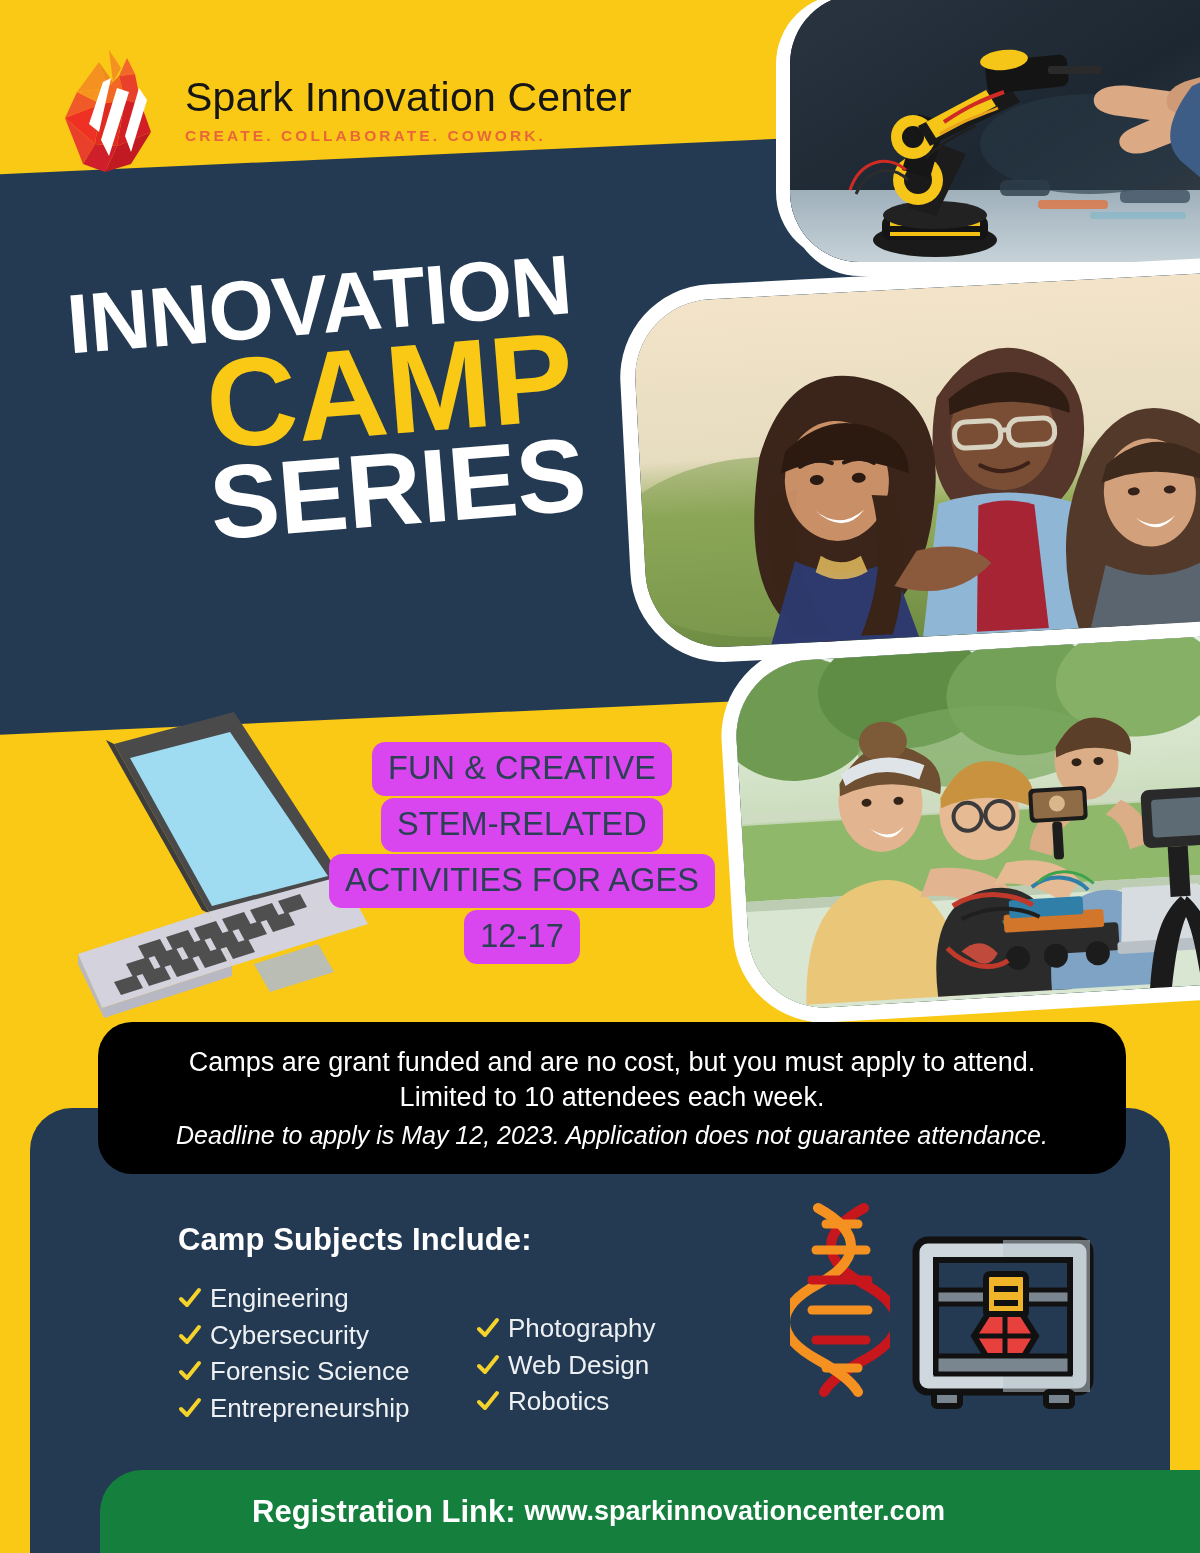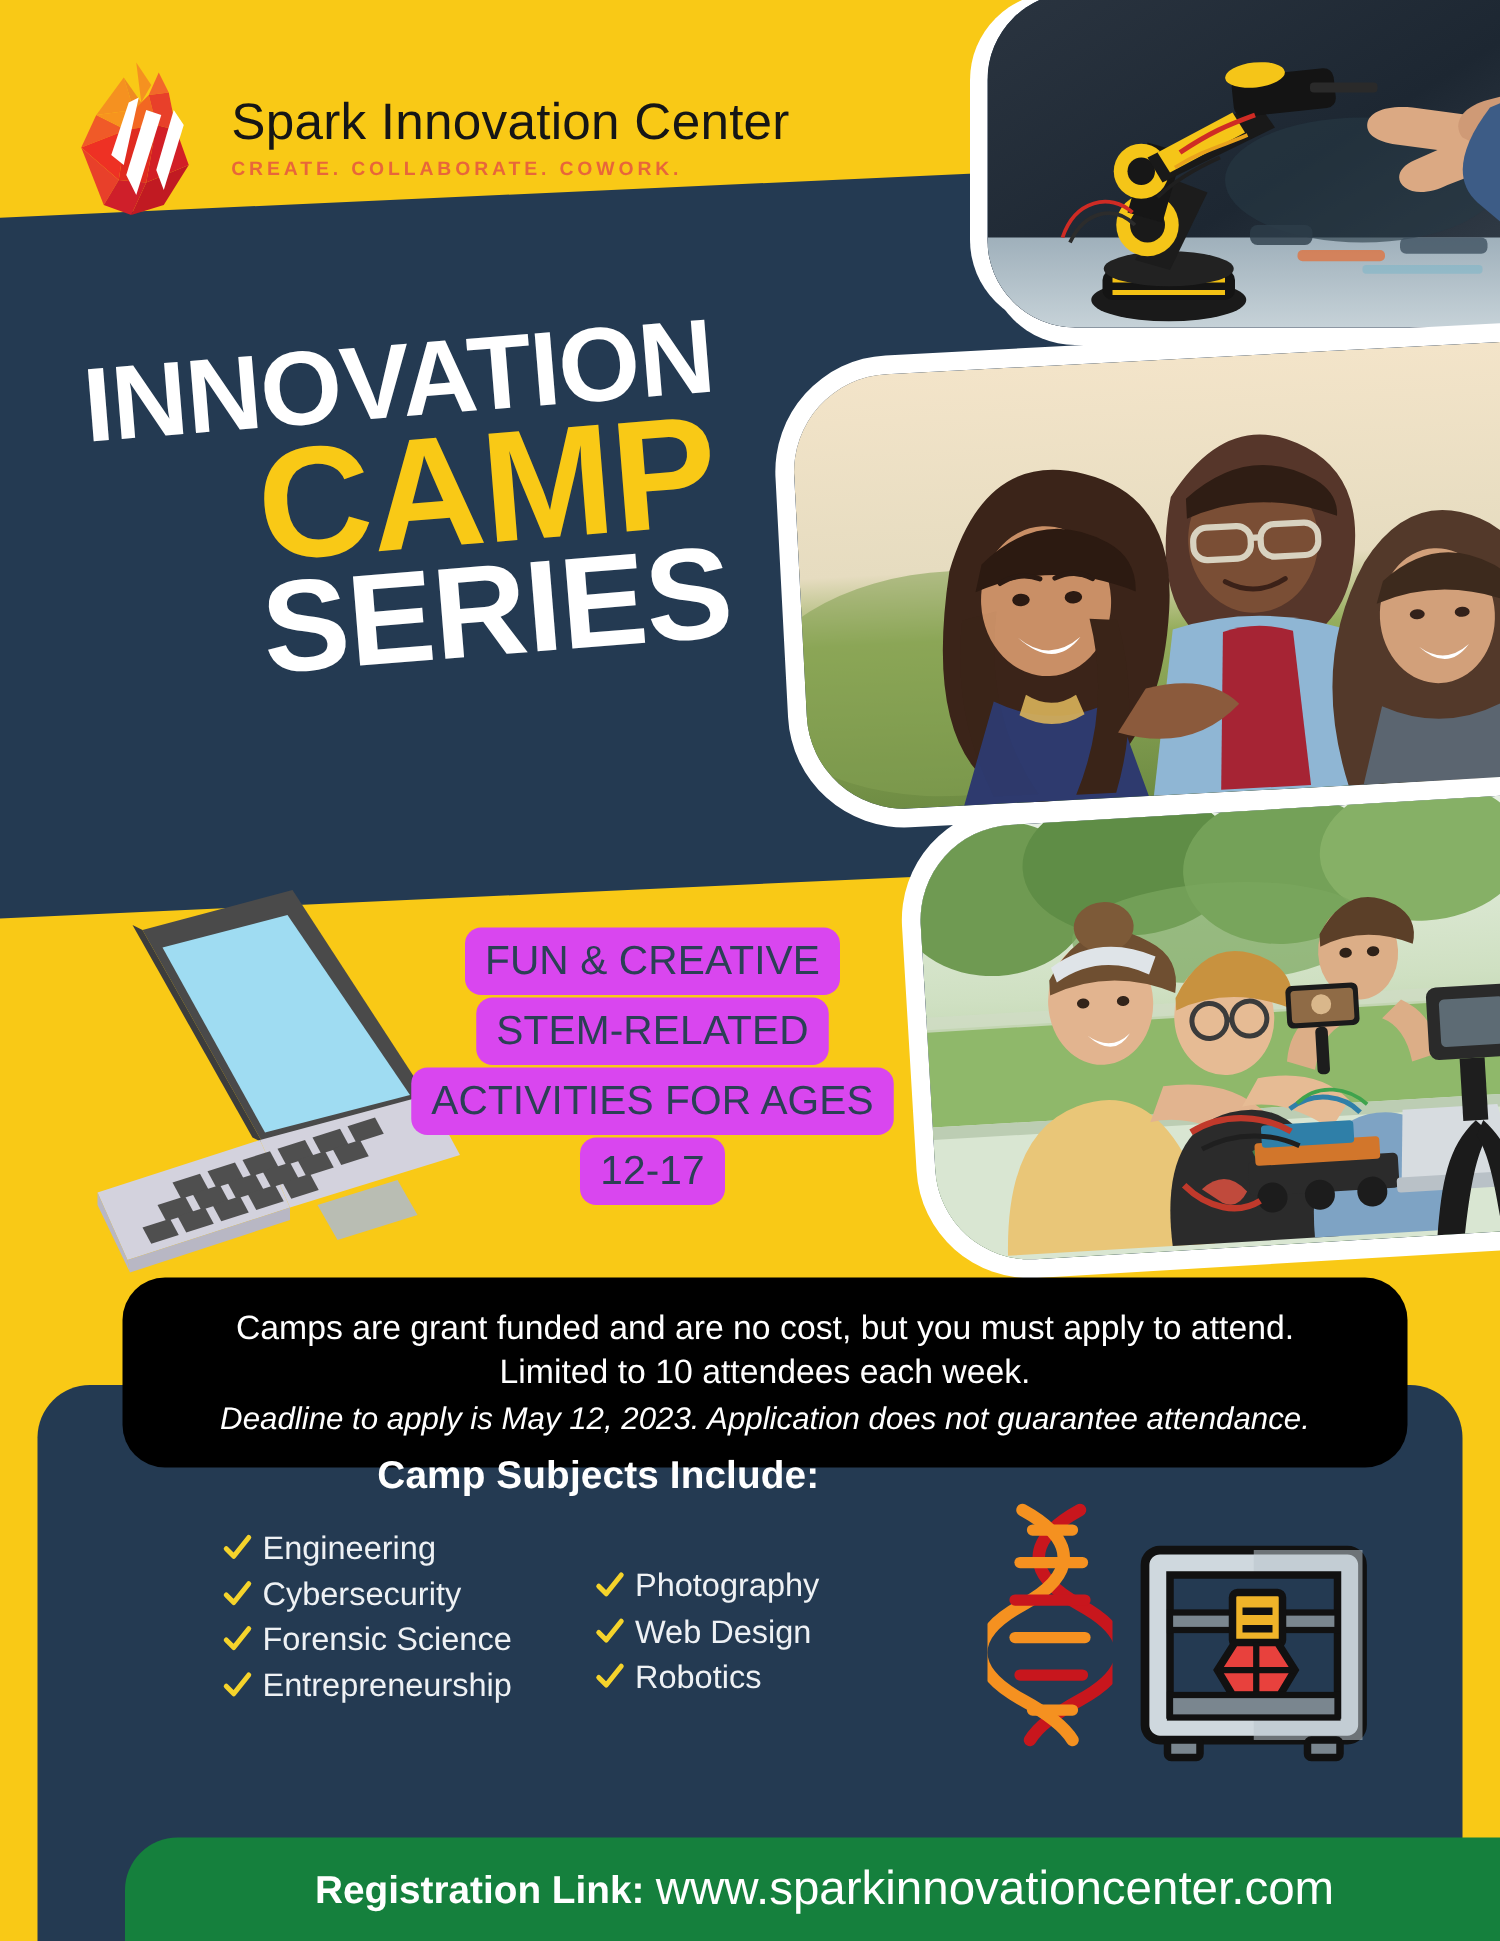--- a/index.html
+++ b/index.html
@@ -81,21 +81,21 @@
   
   .notice{
     position:absolute;left:98px;top:1022px;width:1028px;height:152px;
     background:#000000;border-radius:34px;
     display:flex;flex-direction:column;align-items:center;justify-content:center;
     z-index:8;padding:0 24px;box-sizing:border-box;
   }
   .notice p{margin:0;color:#ffffff;font-size:27px;line-height:1.3;text-align:center;}
   .notice p.italic{font-style:italic;font-size:25px;margin-top:4px;}
   
-  .subjects{position:absolute;left:178px;top:1162px;z-index:9;text-align:right;}
+  .subjects{position:absolute;left:178px;top:1222px;z-index:9;}
   .subjects-title{
     color:#ffffff;font-size:31px;font-weight:700;letter-spacing:.1px;margin-bottom:26px;
   }
   .subject-cols{display:flex;align-items:flex-start;}
   .col{display:flex;flex-direction:column;}
   .col-left{width:290px;gap:8px;}
   .col-right{gap:8px;padding-top:30px;margin-left:8px;}
   .subject{display:flex;align-items:center;gap:8px;}
   .check{
     width:24px;height:24px;flex:0 0 auto;color:#f5d32b;
@@ -107,21 +107,21 @@
   .printer{position:absolute;left:908px;top:1228px;width:190px;height:190px;z-index:9;}
   .dna svg,.printer svg{display:block;width:100%;height:100%;}
   
   .registration{
     position:absolute;left:100px;top:1470px;width:1100px;height:83px;
     background:#15803d;border-radius:42px 0 0 0;
     display:flex;align-items:center;justify-content:flex-start;
     padding-left:152px;box-sizing:border-box;z-index:10;
   }
   .reg-label{color:#ffffff;font-size:31px;font-weight:700;letter-spacing:0;}
-  .reg-url{color:#ffffff;font-size:38px;font-weight:400;margin-left:9px;}
+  .reg-url{color:#ffffff;font-size:27px;font-weight:700;margin-left:9px;}
 </style>
 </head>
 <body>
 
 <div class="flyer">
 
   <div class="navy-hero"></div>
   <div class="bottom-navy"></div>
 
   <div class="logo-row">

